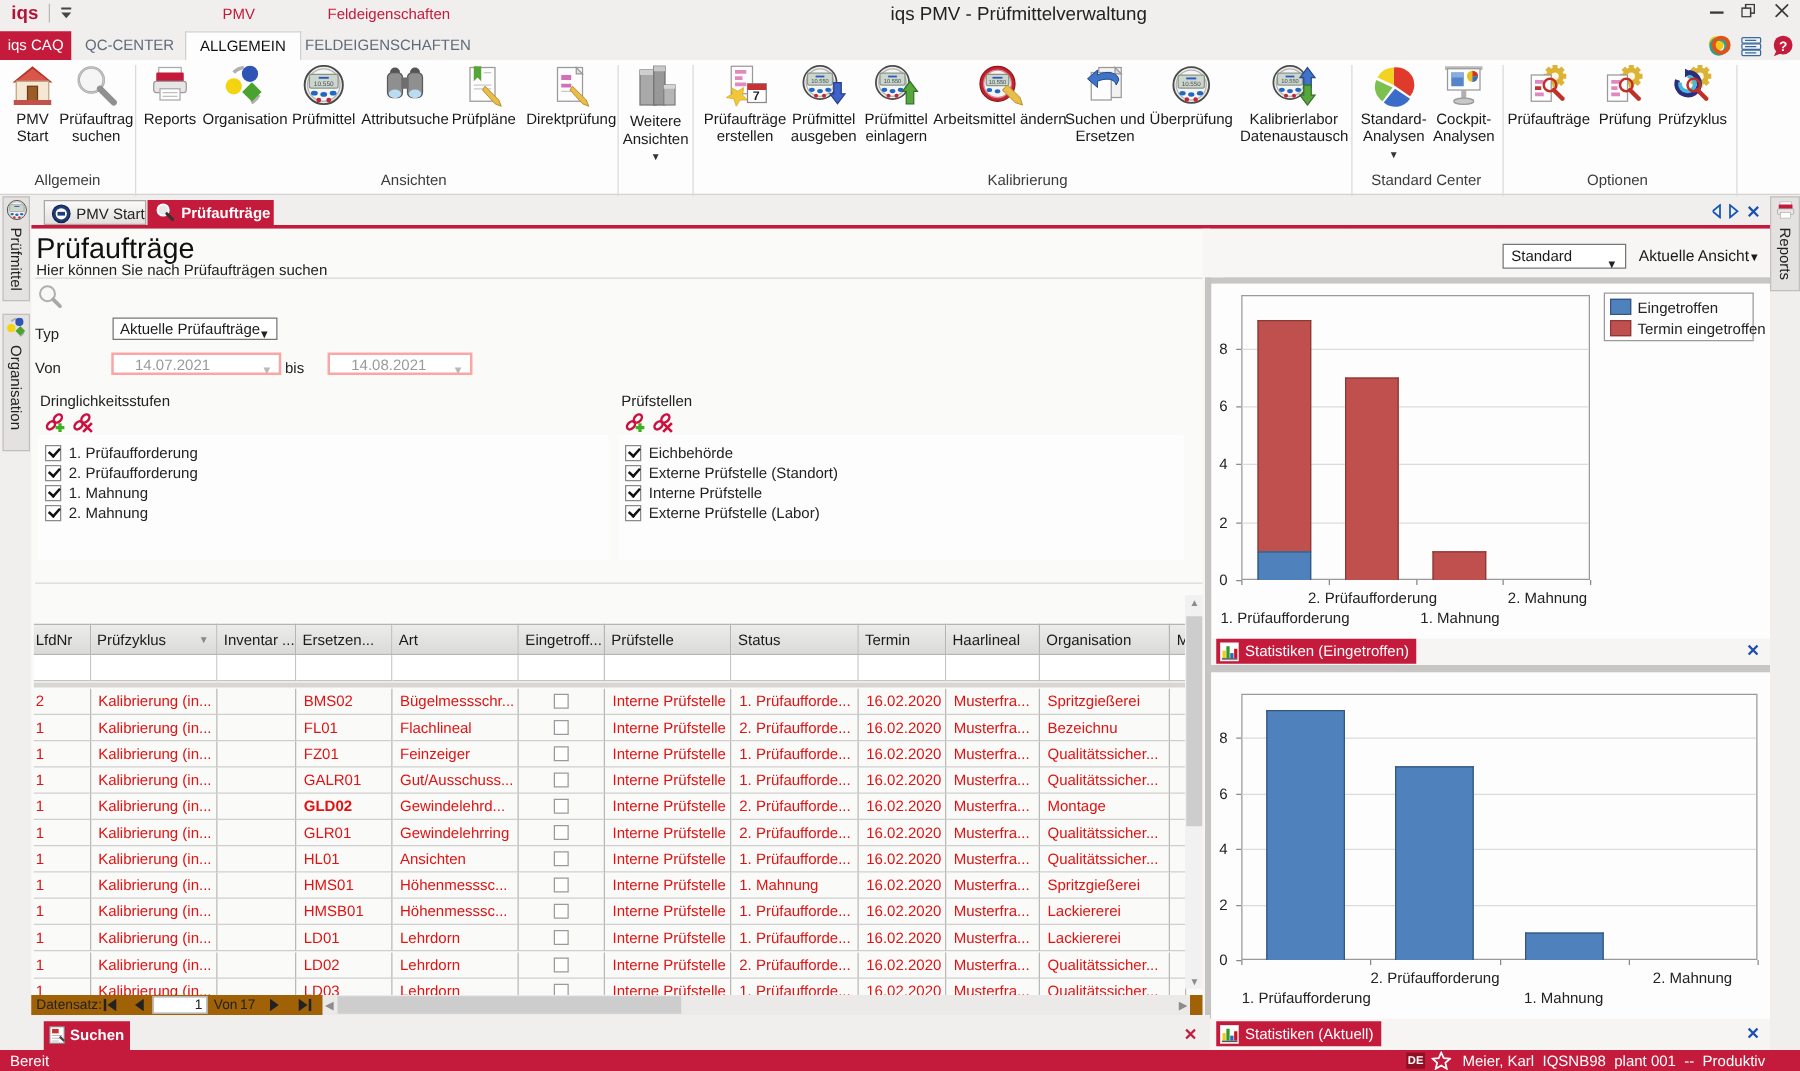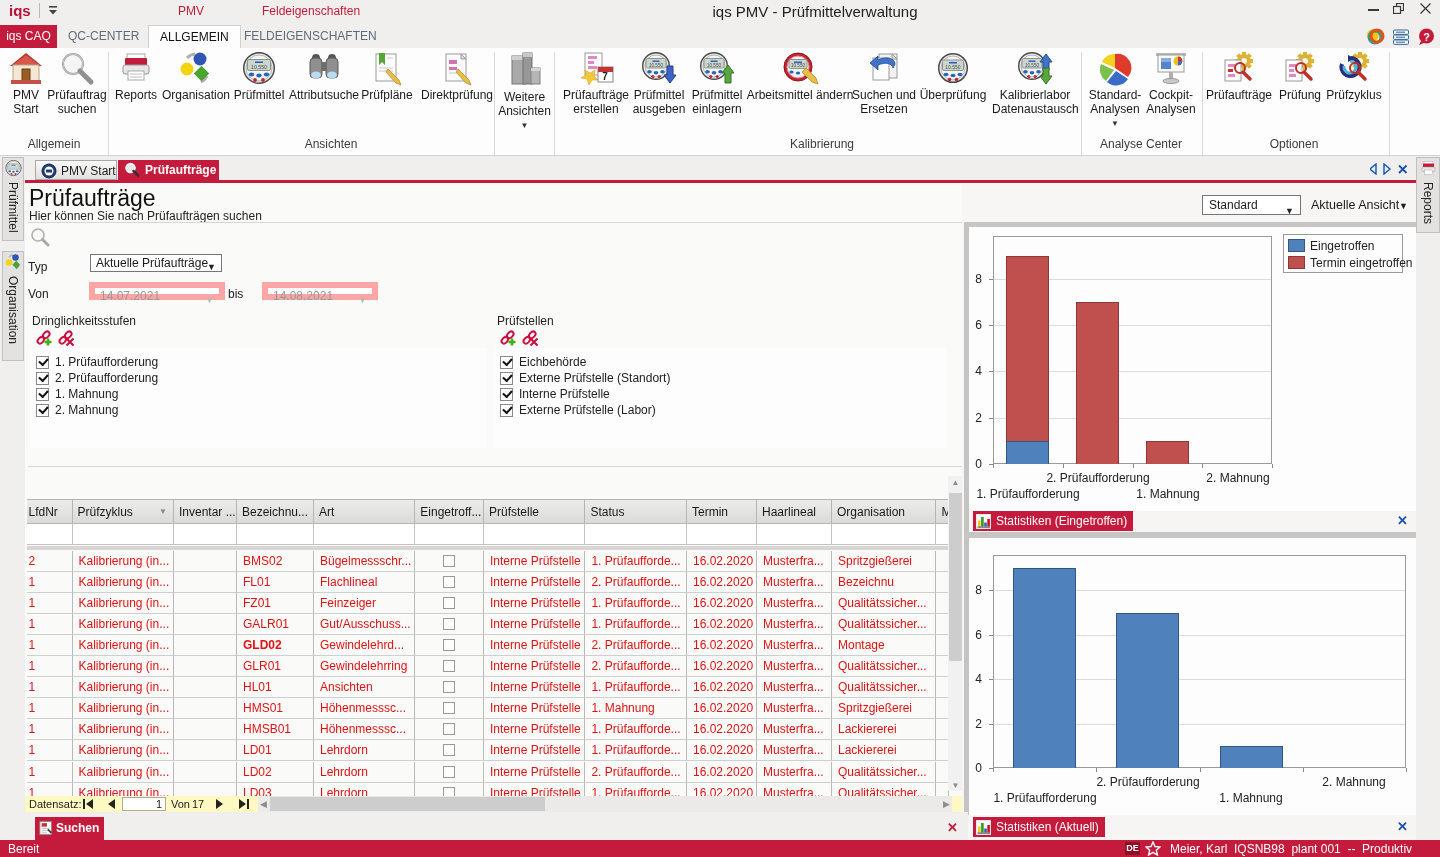--- a/index.html
+++ b/index.html
@@ -45,21 +45,21 @@
   .vtext { writing-mode:vertical-rl; font-size:12px; color:#222; display:block; margin:2px auto 0 auto; }
 
   
   #main { position:absolute; left:25px; top:183px; width:943px; height:629px; background:#fafaf9; }
   #h1 { position:absolute; left:4px; top:2px; font-size:23px; color:#111; }
   #sub { position:absolute; left:4px; top:26px; font-size:12px; color:#222; }
   #hline { position:absolute; left:3px; top:39px; width:937px; height:1px; background:#d9d7d5; }
   .flbl { position:absolute; font-size:12px; color:#222; }
   .combo { position:absolute; background:#fff; border:1px solid #767676; font-size:12px; line-height:16px; padding-left:5px; }
   .combo .ar { position:absolute; right:5px; top:0px; font-size:9px; color:#222; }
-  .dcombo { position:absolute; background:#fff; border:6px solid #fca5a5; font-size:12px; line-height:16px; padding-left:5px; color:#9a9a9a; }
+  .dcombo { position:absolute; background:#fff; border:2px solid #fca5a5; font-size:12px; line-height:16px; padding-left:17px; color:#9a9a9a; }
   .dcombo .ar { position:absolute; right:5px; top:0px; font-size:9px; color:#b9b9b9; }
   .cbrow { position:absolute; font-size:12px; color:#222; }
   .cb { display:inline-block; width:13px; height:13px; background:#fff; border:1px solid #8a8a8a; vertical-align:-3px; margin-right:6px; position:relative; }
   .cb.on:after { content:""; position:absolute; left:2px; top:1px; width:7px; height:4px; border-left:2px solid #111; border-bottom:2px solid #111; transform:rotate(-48deg); }
   .whitebox { position:absolute; background:#fdfdfd; }
 
   
   #groupbar { position:absolute; left:3px; top:283px; width:937px; height:1px; background:#d9d7d5; }
   #grouptxt { position:absolute; left:11px; top:292px; font-size:12px; color:#222; }
   #tbl { position:absolute; left:1px; top:316px; width:922px; }
@@ -70,21 +70,21 @@
   .td { position:absolute; top:0; height:21px; border-right:1px solid #b9b9b9; border-bottom:1px solid #cfcfcf; font-size:12px; color:#e01313; line-height:20px; padding-left:6px; overflow:hidden; white-space:nowrap; }
   .tdc { text-align:center; padding-left:0; }
   .rowcb { display:inline-block; width:12px; height:12px; border:1px solid #9a9a9a; background:#fff; vertical-align:-2px; }
 
   
   #vscroll { position:absolute; left:923px; top:293px; width:15px; height:315px; background:#f1f1f1; }
   #vthumb { position:absolute; left:1px; top:17px; width:13px; height:168px; background:#cdcdcd; }
   .scrarrow { position:absolute; left:0; width:15px; text-align:center; font-size:8px; color:#8c8c8c; }
 
   
-  #recbar { position:absolute; left:0px; top:613px; width:942px; height:16px; background:#fef9c3; font-size:11px; color:#222; }
+  #recbar { position:absolute; left:0px; top:613px; width:942px; height:16px; background:#a16207; font-size:11px; color:#222; }
   #hscroll { position:absolute; left:233px; top:0px; width:694px; height:16px; background:#eceae8; }
   #hthumb { position:absolute; left:12px; top:1px; width:275px; height:14px; background:#cdcdcd; }
 
   
   #suchrow { position:absolute; left:0; top:812px; width:968px; height:28px; background:#f0efee; }
   #suchtab { position:absolute; left:35px; top:5px; height:23px; background:#c41a3b; color:#fff; font-weight:bold; font-size:12px; line-height:23px; padding:0 5px 0 21px; }
   .closex { position:absolute; color:#c41a3b; font-size:13px; font-weight:bold; }
 
   
   #rpanel { position:absolute; left:962px; top:183px; width:454px; height:657px; background:#f7f6f5; }
@@ -392,21 +392,21 @@
         <rect x="8" y="6" width="10" height="4" fill="#88aede"></rect>
         <circle cx="25" cy="9" r="4.5" fill="#e8c020"></circle>
         <path d="M25,9 L25,4.5 A4.5,4.5 0 0 1 29.4,9 Z" fill="#d03428"></path>
         <path d="M25,9 L29.4,9 A4.5,4.5 0 0 1 25,13.5 Z" fill="#3a6cc8"></path>
         <rect x="16" y="20" width="4" height="7" fill="#b0b0b0"></rect>
         <ellipse cx="18" cy="29" rx="8" ry="2.5" fill="#c8c8c8" stroke="#9a9a9a"></ellipse>
       </svg>
     <span class="rlb">Cockpit-
 Analysen</span>
   </div>
-  <div class="rgrp" style="left:1091px; width:100px;">Analyse Center</div>
+  <div class="rgrp" style="left:1091px; width:100px;">Standard Center</div>
 
   <div class="rbtn" style="left:1205px; width:68px;">
     <svg class="ric" width="40" height="34" viewBox="0 0 40 34">
         <circle cx="25" cy="9" r="7" fill="#ddb335"></circle>
         <circle cx="25" cy="9" r="3" fill="#fdf6e0"></circle>
         <g fill="#ddb335">
           <rect x="23" y="0" width="4" height="4"></rect>
           <rect x="23" y="14" width="4" height="4"></rect>
           <rect x="16" y="7" width="4" height="4"></rect>
           <rect x="30" y="7" width="4" height="4"></rect>
@@ -568,21 +568,21 @@
   <div class="cbrow" style="left:475px; top:204px;"><span class="cb on"></span>Interne Prüfstelle</div>
   <div class="cbrow" style="left:475px; top:220px;"><span class="cb on"></span>Externe Prüfstelle (Labor)</div>
 
   <div style="position:absolute; left:938px; top:39px; width:1px; height:245px; background:#c9c7c5;"></div>
   <div id="groupbar"></div>
 
   <div id="tbl">
   <div class="th" style="left:0.5px; width:46.0px; padding-left:2px;">LfdNr</div>
   <div class="th" style="left:46.5px; width:101.5px;">Prüfzyklus<span style="float:right; margin-right:6px; font-size:8px; color:#888;">▼</span></div>
   <div class="th" style="left:148.0px; width:63.0px;">Inventar ...</div>
-  <div class="th" style="left:211.0px; width:77.0px;">Bezeichnu...</div>
+  <div class="th" style="left:211.0px; width:77.0px;">Ersetzen...</div>
   <div class="th" style="left:288.0px; width:101.3px;">Art</div>
   <div class="th" style="left:389.3px; width:68.7px;">Eingetroff...</div>
   <div class="th" style="left:458.0px; width:101.4px;">Prüfstelle</div>
   <div class="th" style="left:559.4px; width:101.6px;">Status</div>
   <div class="th" style="left:661.0px; width:70.0px;">Termin</div>
   <div class="th" style="left:731.0px; width:75.0px;">Haarlineal</div>
   <div class="th" style="left:806.0px; width:104.4px;">Organisation</div>
   <div class="th" style="left:910.4px; width:12.6px;">M</div>
   <div class="fc" style="left:0.5px; width:46.0px;"></div>
   <div class="fc" style="left:46.5px; width:101.5px;"></div>

